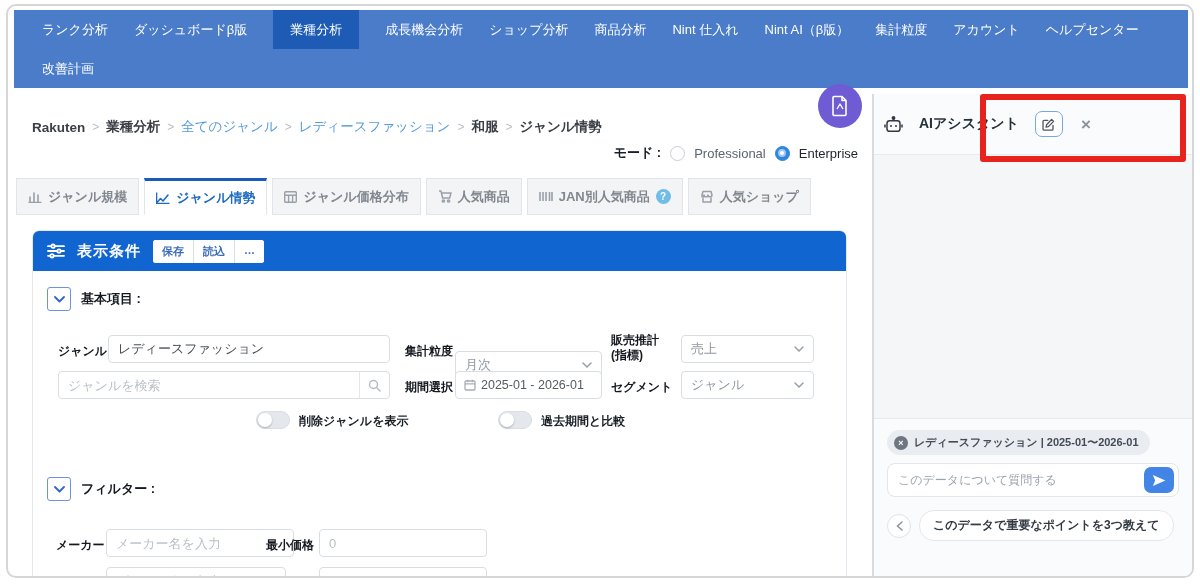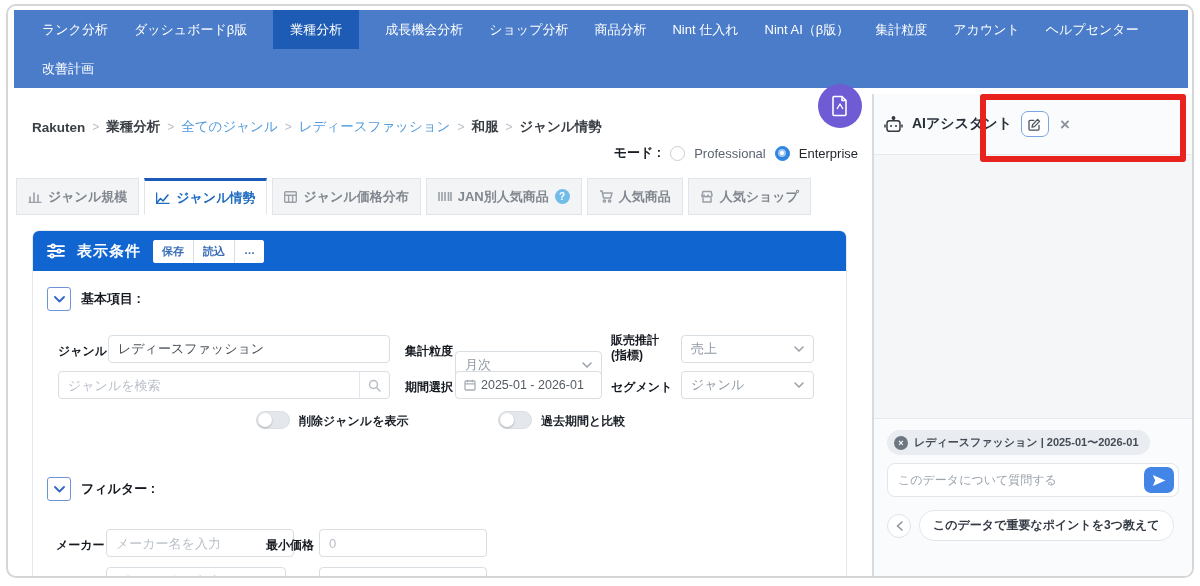--- a/index.html
+++ b/index.html
@@ -71,21 +71,21 @@
   .search-btn { width:30px; height:100%; border-left:1px solid #e3e7eb; display:flex; align-items:center; justify-content:center; cursor:pointer; }
   .date-box { position:absolute; height:28px; border:1px solid #d9dee3; border-radius:4px; background:#fff;
               display:flex; align-items:center; gap:5px; padding:0 8px; font-size:12.5px; color:#555b63; }
   .toggle { position:absolute; width:34px; height:18px; border-radius:9px; background:#e4e8ed; border:1px solid #d9dee3; cursor:pointer; }
   .toggle::after { content:""; position:absolute; left:1px; top:1px; width:14px; height:14px; border-radius:50%; background:#fff; box-shadow:0 1px 2px rgba(0,0,0,.25); }
   .tog-label { position:absolute; font-size:12px; font-weight:600; color:#1a1f26; }
 
   
   .ai-panel { position:absolute; left:864px; top:88px; width:320px; height:486px; background:#f4f6f8;
               border-left:2px solid #d8dce1; overflow:hidden; }
-  .ai-header { height:61px; background:#fafbfc; border-bottom:1px solid #e8eaed; display:flex; align-items:center; padding:0 10px; gap:9px; }
+  .ai-header { height:61px; background:#fafbfc; border-bottom:1px solid #e8eaed; display:flex; align-items:center; padding:0 10px; gap:16px; }
   .ai-title { font-size:14px; font-weight:700; color:#262f3a; white-space:nowrap; }
   .ai-summarize { display:flex; align-items:center; gap:6px; background:#1fa163; color:#fff; font-size:12px; font-weight:700;
                   border:none; border-radius:15px; padding:7px 13px; margin-left:6px; cursor:pointer; white-space:nowrap; }
   .ai-edit { width:28px; height:26px; border:1.5px solid #7aa7dd; border-radius:7px; background:#fff;
              display:flex; align-items:center; justify-content:center; cursor:pointer; }
   .ai-close { margin-left:2px; color:#8b929c; font-size:17px; font-weight:700; cursor:pointer; line-height:1; }
   .ai-chat { height:264px; background:#f4f6f8; border-bottom:1px solid #e7e9ec; }
   .ai-bottom { background:#fafbfc; padding:11px 13px 0 13px; height:160px; }
   .ctx-tag { display:inline-flex; align-items:center; gap:6px; background:#e9ecf0; border-radius:13px; padding:5px 11px 5px 7px;
              font-size:11px; color:#434c57; font-weight:600; white-space:nowrap; cursor:default; }
@@ -186,36 +186,36 @@
         <span>
           <svg width="13" height="12" viewBox="0 0 13 12" fill="none" stroke-width="1.4">
             <rect x="0.7" y="0.7" width="11.6" height="10.6" rx="1" stroke="inherit"></rect>
               <path d="M0.7 4.2h11.6M4.6 4.2v7M8.6 4.2v7" stroke="inherit"></path>
           </svg>
           </span>
         <span>ジャンル価格分布</span>
       </div>
       <div class="tab">
         <span>
-          <svg width="14" height="11" viewBox="0 0 14 11" fill="none" stroke-width="1.6">
-            <path d="M1 1v9M4 1v9M7 1v9M10.5 1v9M13 1v9" stroke="inherit"></path>
-          </svg>
-          </span>
-        <span>JAN別人気商品</span>
-        <span class="help-badge">?</span>
-      </div>
-      <div class="tab">
-        <span>
           <svg width="14" height="13" viewBox="0 0 14 13" fill="none" stroke-width="1.5" stroke-linejoin="round">
             <path d="M1 1h2l1.6 7h7L13 3H4" stroke="inherit"></path>
               <circle cx="5.4" cy="11" r="1.1" stroke="inherit"></circle>
               <circle cx="10.6" cy="11" r="1.1" stroke="inherit"></circle>
           </svg>
           </span>
         <span>人気商品</span>
+      </div>
+      <div class="tab">
+        <span>
+          <svg width="14" height="11" viewBox="0 0 14 11" fill="none" stroke-width="1.6">
+            <path d="M1 1v9M4 1v9M7 1v9M10.5 1v9M13 1v9" stroke="inherit"></path>
+          </svg>
+          </span>
+        <span>JAN別人気商品</span>
+        <span class="help-badge">?</span>
       </div>
       <div class="tab">
         <span>
           <svg width="14" height="13" viewBox="0 0 14 13" fill="none" stroke-width="1.5" stroke-linejoin="round">
             <path d="M2 5l1-3.5h8L12 5c0 1-.9 1.8-2 1.8S8 6 8 5c0 1-.9 1.8-2 1.8S4 6 4 5c0 1-.9 1.8-2 1.8z" stroke="inherit"></path>
             <path d="M3 7.5V12h8V7.5" stroke="inherit"></path>
           </svg>
           </span>
         <span>人気ショップ</span>
       </div>

